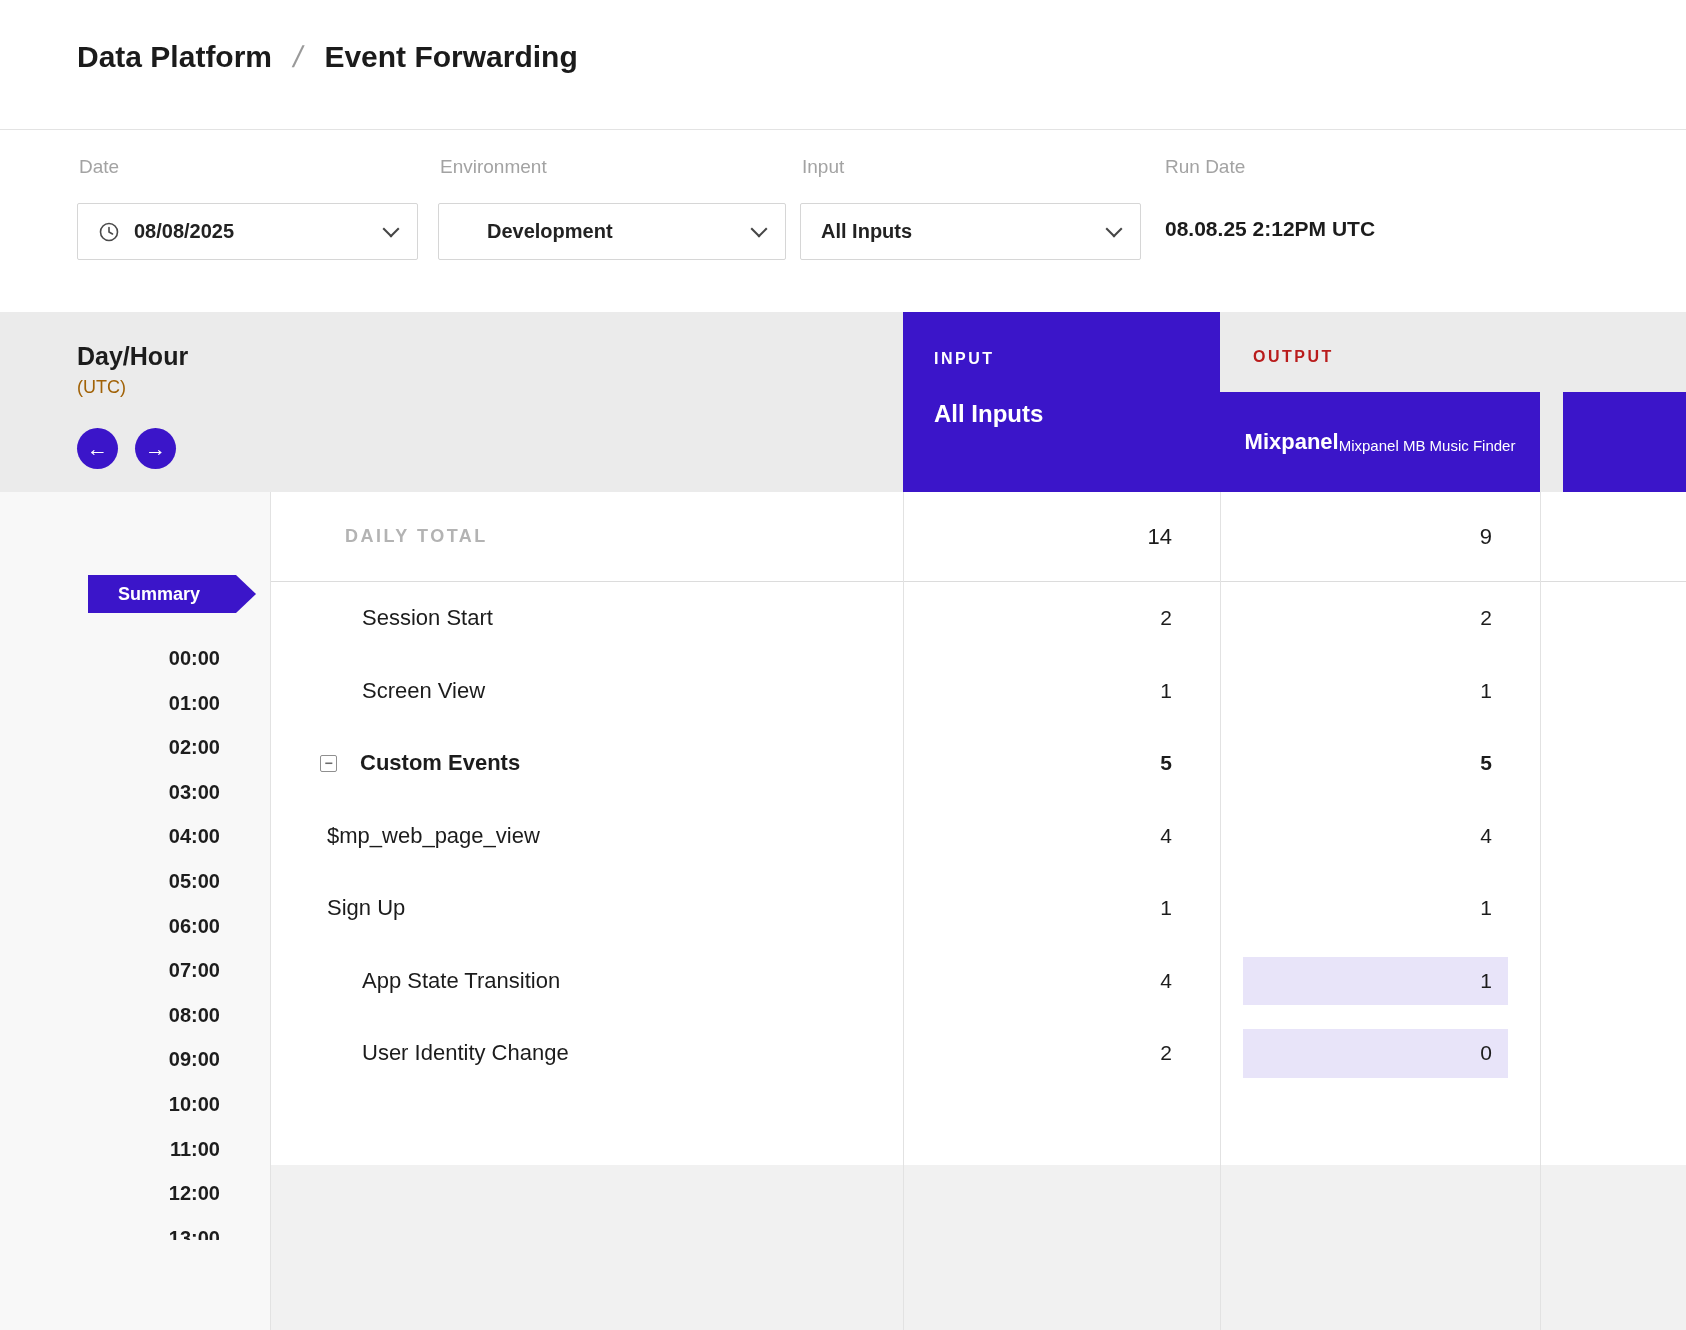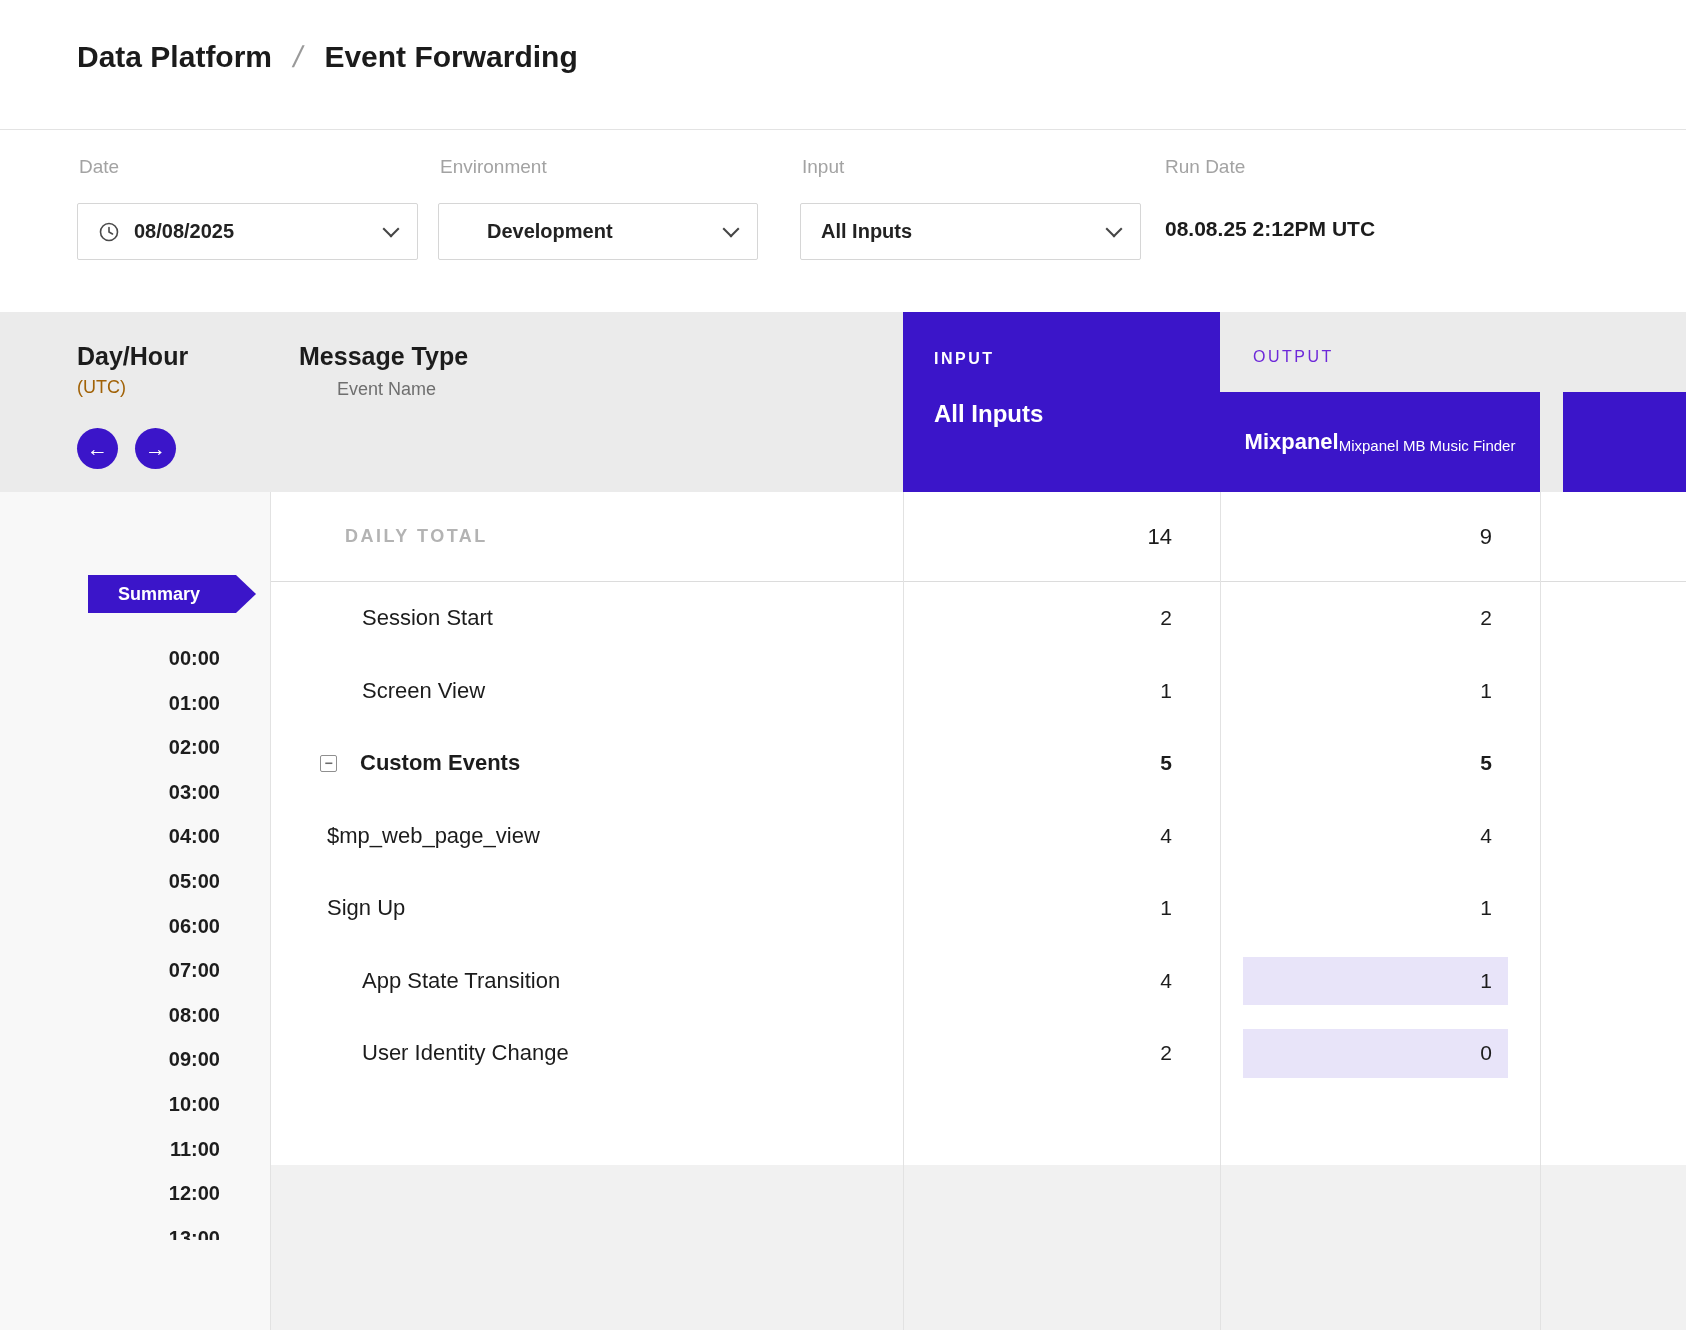--- a/index.html
+++ b/index.html
@@ -16,39 +16,39 @@
   .filters { position:absolute; top:130px; left:0; width:1686px; height:182px; background:#ffffff; }
   .fgroup { position:absolute; top:0; }
   .fgroup .flabel { position:absolute; top:26px; left:2px; font-size:19px; color:#a3a3a3; }
   .fbox { position:absolute; top:73px; left:0; height:57px; background:#ffffff; border:1px solid #d6d6d6; border-radius:2px;
           display:flex; align-items:center; padding:0 20px; cursor:pointer; }
   .fbox .val { font-size:20px; font-weight:700; color:#222; }
   .fbox .spring { flex:1; }
   .chev { width:12px; height:12px; border-right:2.5px solid #454545; border-bottom:2.5px solid #454545; transform:rotate(45deg); margin-top:-6px; }
   .clock { margin-right:14px; display:flex; align-items:center; }
   .g-date { left:77px; width:341px; }   .g-date .fbox { width:341px; }
-  .g-env  { left:438px; width:342px; }  .g-env .fbox { width:320px;padding-left:48px; }
+  .g-env  { left:438px; width:342px; }  .g-env .fbox { width:348px;padding-left:48px; }
   .g-input{ left:800px; width:341px; }  .g-input .fbox { width:341px; }
   .g-run  { left:1163px; width:330px; }
   .runval { position:absolute; top:87px; left:2px; font-size:21px; font-weight:700; color:#1c1c1c; }
 
   
   .thead { position:absolute; top:312px; left:0; width:1686px; height:180px; background:#ebebeb; }
   .corner { position:absolute; left:77px; top:30px; }
   .corner .t1 { font-size:25px; font-weight:700; }
   .corner .t2 { font-size:18px; color:#a16207; margin-top:6px; }
   .navbtns { position:absolute; left:77px; top:116px; display:flex; gap:17px; }
   .circlebtn { width:41px; height:41px; border-radius:50%; background:var(--purple); color:#fff; display:flex; align-items:center; justify-content:center; font-size:21px; font-weight:700; cursor:pointer; border:none; }
   .msgcol { position:absolute; left:299px; top:30px; }
   .msgcol .t1 { font-size:25px; font-weight:700; }
   .msgcol .t2 { font-size:18px; color:#6f6f6f; margin-top:8px; margin-left:38px; }
   .inputblock { position:absolute; left:903px; top:0; width:317px; height:180px; background:var(--purple); color:#fff; padding:38px 0 0 31px; cursor:pointer; }
   .inputblock .h { font-size:16px; font-weight:700; letter-spacing:2.5px; }
   .inputblock .sel { font-size:24px; font-weight:700; margin-top:32px; }
-  .outlabel { position:absolute; left:1253px; top:36px; font-size:16px; font-weight:400; letter-spacing:2.5px; color:#6d28d9; }
+  .outlabel { position:absolute; left:1253px; top:36px; font-size:16px; font-weight:700; letter-spacing:2.5px; color:#b91c1c; }
   .connector { position:absolute; left:1220px; top:80px; width:320px; height:100px; background:var(--purple); color:#fff;
                display:flex; flex-direction:row; align-items:center; justify-content:center; cursor:pointer; }
   .connector .n { font-size:22px; font-weight:700; }
   .connector .s { font-size:15px; margin-top:7px; }
   .connector2 { position:absolute; left:1563px; top:80px; width:123px; height:100px; background:var(--purple); cursor:pointer; }
 
   
   .leftcol { position:absolute; left:0; top:492px; width:270px; height:838px; background:#f8f8f8; }
   .summaryflag { position:absolute; left:88px; top:83px; width:168px; height:38px; background:var(--purple); color:#fff;
                  font-size:18px; font-weight:700; display:flex; align-items:center; padding-left:30px; cursor:pointer;
@@ -137,24 +137,20 @@
       <div class="t2">(UTC)</div>
     </div>
     <div class="navbtns">
       <button class="circlebtn">
           <span>←</span>
         </button>
       <button class="circlebtn">
           <span>→</span>
         </button>
     </div>
-    <div class="msgcol">
-      <div class="t1">Message Type</div>
-      <div class="t2">Event Name</div>
-    </div>
     <div class="inputblock">
       <div class="h">INPUT</div>
       <div class="sel">All Inputs</div>
     </div>
     <div class="outlabel">OUTPUT</div>
     <div class="connector">
       <div class="n">Mixpanel</div>
       <div class="s">Mixpanel MB Music Finder</div>
     </div>
     <div class="connector2"></div>

